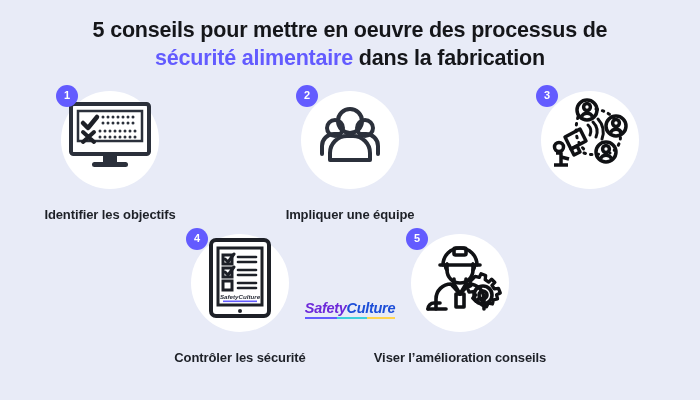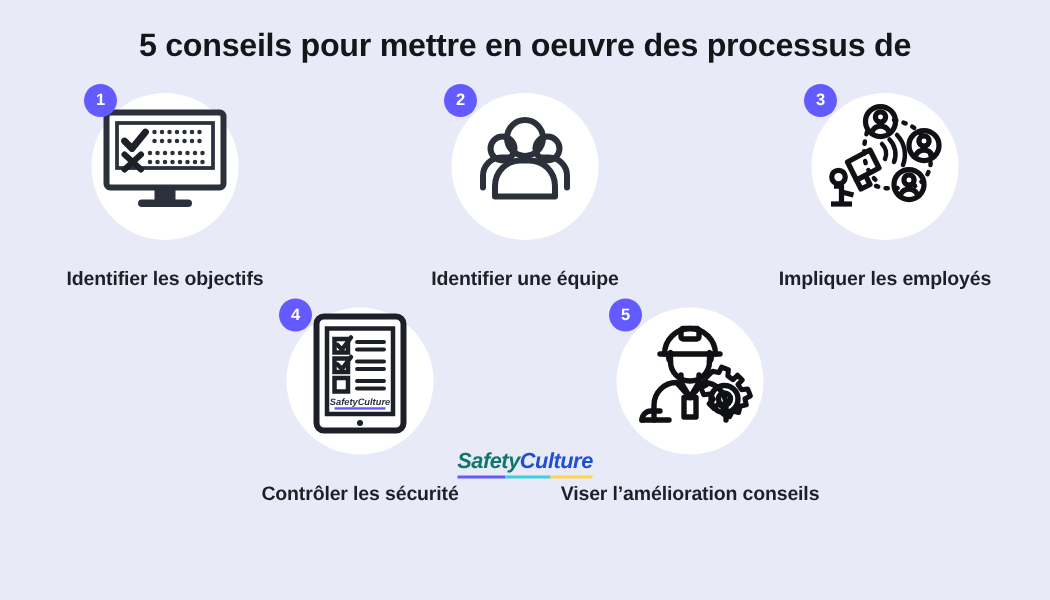--- a/index.html
+++ b/index.html
@@ -120,39 +120,40 @@
   }
   .logo {
     position: relative;
     display: inline-block;
     font-size: 14.5px;
     font-weight: bold;
     font-style: italic;
     letter-spacing: -0.3px;
     line-height: 1;
   }
-  .logo-safety { color: #0f766e; }
+  .logo-safety { color: #6d28d9; }
   .logo-culture { color: #1d4ed8; }
   .logo-underline {
     display: flex;
     height: 2.5px;
     margin-top: 1.5px;
     width: 100%;
   }
   .u-purple { background: #635bff; flex: 1.1; }
   .u-cyan   { background: #3ecfdc; flex: 1; }
   .u-yellow { background: #ffd34e; flex: 0.95; }
 </style>
 </head>
 <body>
 
 <div class="infographic">
 
   <div class="title-block">
     <div class="title-line">5 conseils pour mettre en oeuvre des processus de</div>
+    <div class="title-line"><span class="accent">sécurité alimentaire</span><span> dans la fabrication</span></div>
   </div>
 
   <div class="row row-1">
 
     <div class="step">
       <div class="icon-area">
         <div class="circle-bg"></div>
         <div class="badge">1</div>
         <svg class="glyph" width="86" height="74" viewBox="0 0 86 74">
           <rect x="4" y="6" width="78" height="50" rx="2.5" fill="none" stroke="#2b303b" stroke-width="4"></rect>
@@ -206,21 +207,21 @@
           <g fill="none" stroke="#2b303b" stroke-width="4" stroke-linejoin="round" stroke-linecap="round">
             <path d="M19 30 a8 8 0 1 1 16 0 a8 8 0 1 1 -16 0"></path>
             <path d="M14 56 v-8 a12 12 0 0 1 12 -12 h6"></path>
             <path d="M49 30 a8 8 0 1 1 16 0 a8 8 0 1 1 -16 0"></path>
             <path d="M70 56 v-8 a12 12 0 0 0 -12 -12 h-6"></path>
             <path d="M30 23 a12 12 0 1 1 24 0 a12 12 0 1 1 -24 0"></path>
             <path d="M22 62 v-7 a17 17 0 0 1 17 -17 h6 a17 17 0 0 1 17 17 v7 z"></path>
           </g>
         </svg>
       </div>
-      <div class="step-label">Identifier une équipe</div>
+      <div class="step-label">Impliquer une équipe</div>
     </div>
 
     <div class="step">
       <div class="icon-area">
         <div class="circle-bg"></div>
         <div class="badge">3</div>
         <svg class="glyph" width="88" height="80" viewBox="0 0 88 80">
           <g fill="none" stroke="#101114" stroke-width="3" stroke-linecap="round" stroke-dasharray="1.5 5">
             <path d="M32 22 C28 36 30 48 40 56"></path>
             <path d="M50 14 C60 16 66 20 70 26"></path>
@@ -246,21 +247,20 @@
           <g fill="none" stroke="#101114" stroke-width="3.5" stroke-linejoin="round">
             <path d="M19 42 l15 -8 l6 12 l-15 8 z"></path>
             <path d="M25 54 l6 -3 l3 6 l-6 3 z"></path>
             <circle cx="13" cy="52" r="4.5"></circle>
             <path d="M10 58 h5 v12"></path>
             <path d="M8 70 h14"></path>
             <path d="M15 62 l8 2"></path>
           </g>
         </svg>
       </div>
-      <div class="step-label">Impliquer les employés</div>
     </div>
 
   </div>
 
   <div class="row row-2">
 
     <div class="step">
       <div class="icon-area">
         <div class="circle-bg"></div>
         <div class="badge">4</div>

